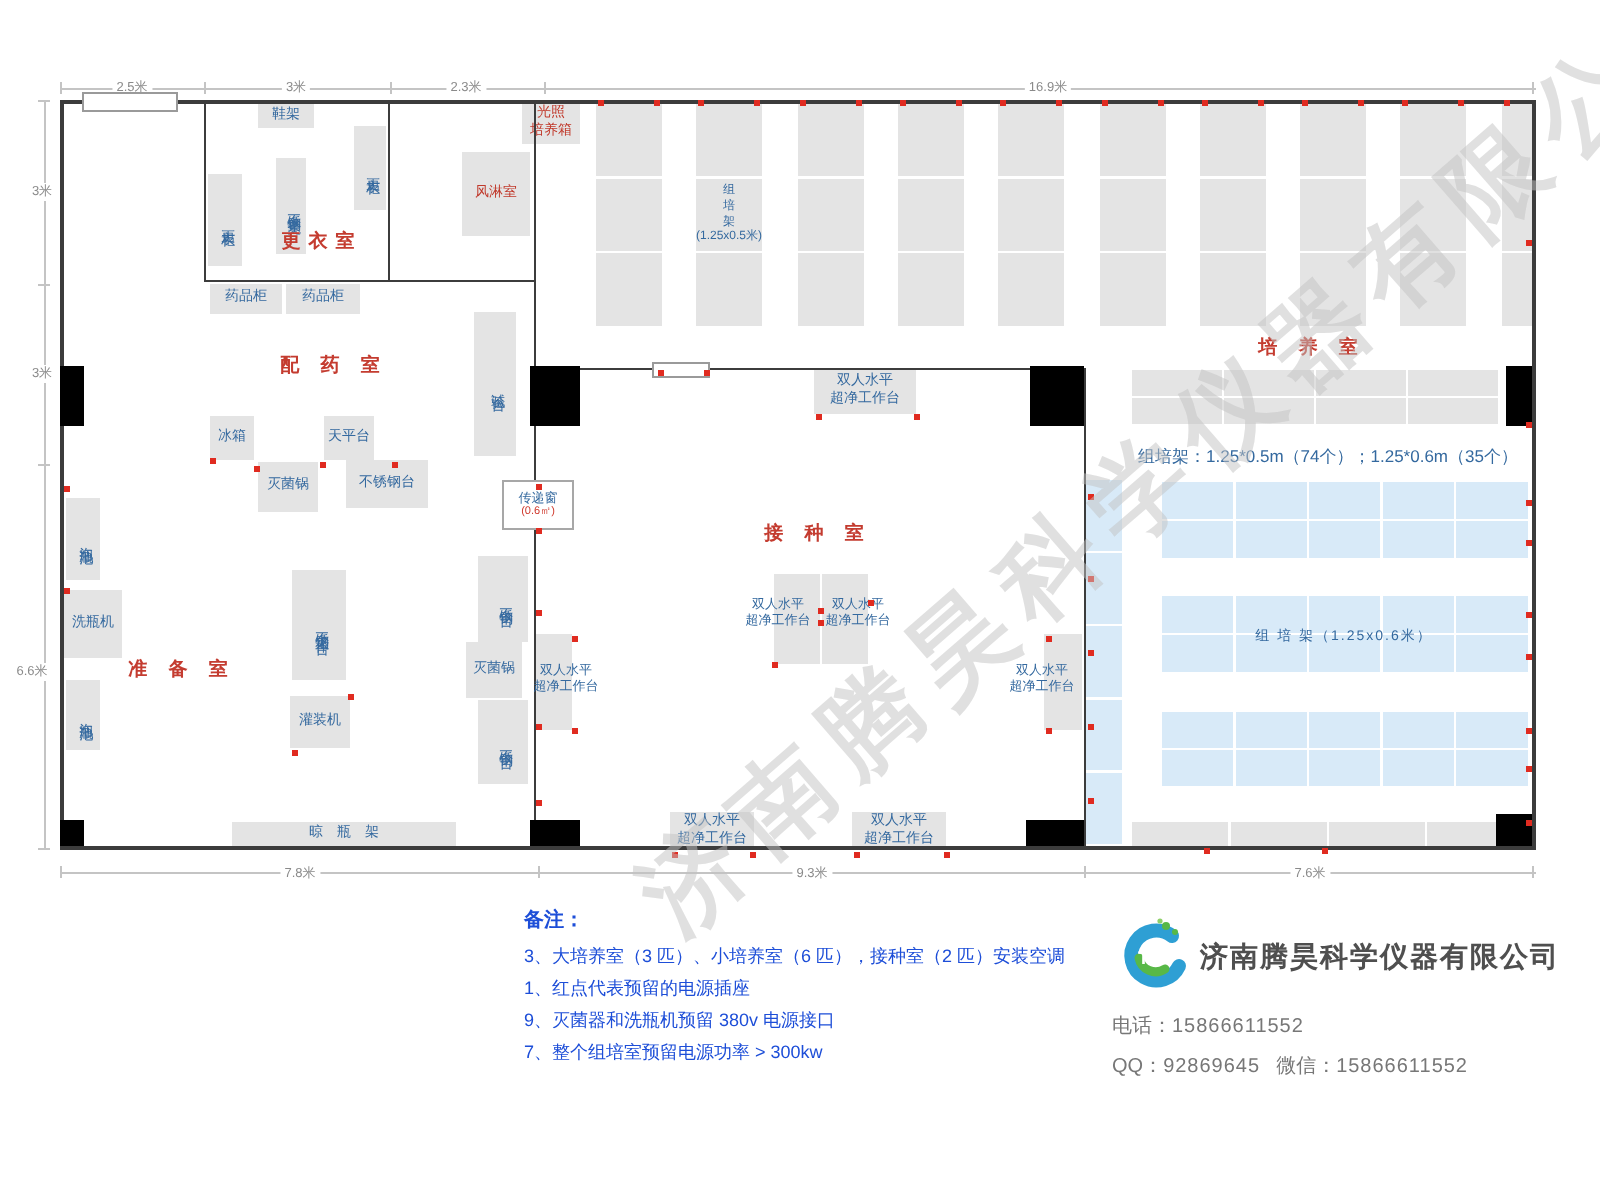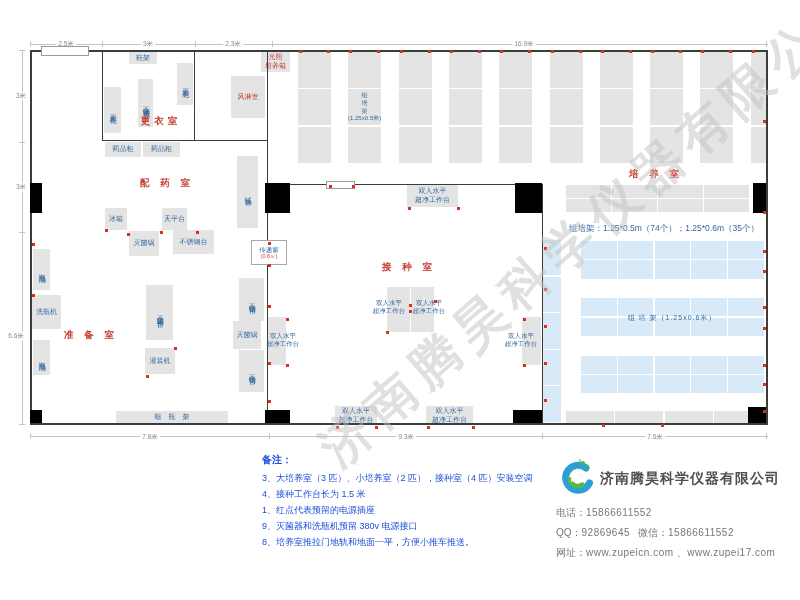--- a/index.html
+++ b/index.html
@@ -238,42 +238,40 @@
       <div class="abs dim" style="left: 150px; top: 437px;">7.8米</div>
       <div class="abs dim" style="left: 406px; top: 437px;">9.3米</div>
       <div class="abs dim" style="left: 655px; top: 437px;">7.6米</div>
     </div>
 
   <div class="watermark">济南腾昊科学仪器有限公司</div>
 
   <div class="notes">
     <div class="notes-title">备注：</div>
     <div id="notes-list">
-        <div class="note-item">3、大培养室（3 匹）、小培养室（2 匹），接种室（4 匹）安装空调</div>
-        <div class="note-item">4、接种工作台长为 1.5 米</div>
+        <div class="note-item">3、大培养室（3 匹）、小培养室（6 匹），接种室（2 匹）安装空调</div>
         <div class="note-item">1、红点代表预留的电源插座</div>
         <div class="note-item">9、灭菌器和洗瓶机预留 380v 电源接口</div>
-        <div class="note-item">8、培养室推拉门地轨和地面一平，方便小推车推送。</div>
+        <div class="note-item">7、整个组培室预留电源功率 &gt; 300kw</div>
       </div>
   </div>
 
   <div class="company">
     <div class="company-head">
       <div class="logo">
         <svg viewBox="0 0 40 42" width="40" height="42">
           <path d="M30 10 A12.5 12.5 0 1 0 33.5 25" fill="none" stroke="#2e9fd4" stroke-width="7" stroke-linecap="round"></path>
           <path d="M13.5 21 a8.5 8.5 0 0 0 13 5.5" fill="none" stroke="#58b847" stroke-width="4.5" stroke-linecap="round"></path>
           <circle cx="27" cy="5" r="2" fill="#58b847"></circle>
           <circle cx="31.5" cy="8" r="1.5" fill="#58b847"></circle>
           <circle cx="24" cy="2.5" r="1.3" fill="#8fd06a"></circle>
           <text x="13" y="24" font-size="9" font-weight="bold" fill="#ffffff" font-family="Liberation Sans, sans-serif">TH</text>
         </svg>
       </div>
       <div class="company-name">济南腾昊科学仪器有限公司</div>
     </div>
     <div id="contact-lines">
         <div class="contact-line"><span>电话：</span><span class="cv">15866611552</span></div>
         <div class="contact-line"><span>QQ：</span><span class="cv">92869645</span><span>微信：</span><span class="cv">15866611552</span></div>
-        <div class="contact-line"><span>网址：</span><span class="cv">www.zupeicn.com 、www.zupei17.com</span></div>
       </div>
   </div>
 
 </div>
 
 </body></html>

